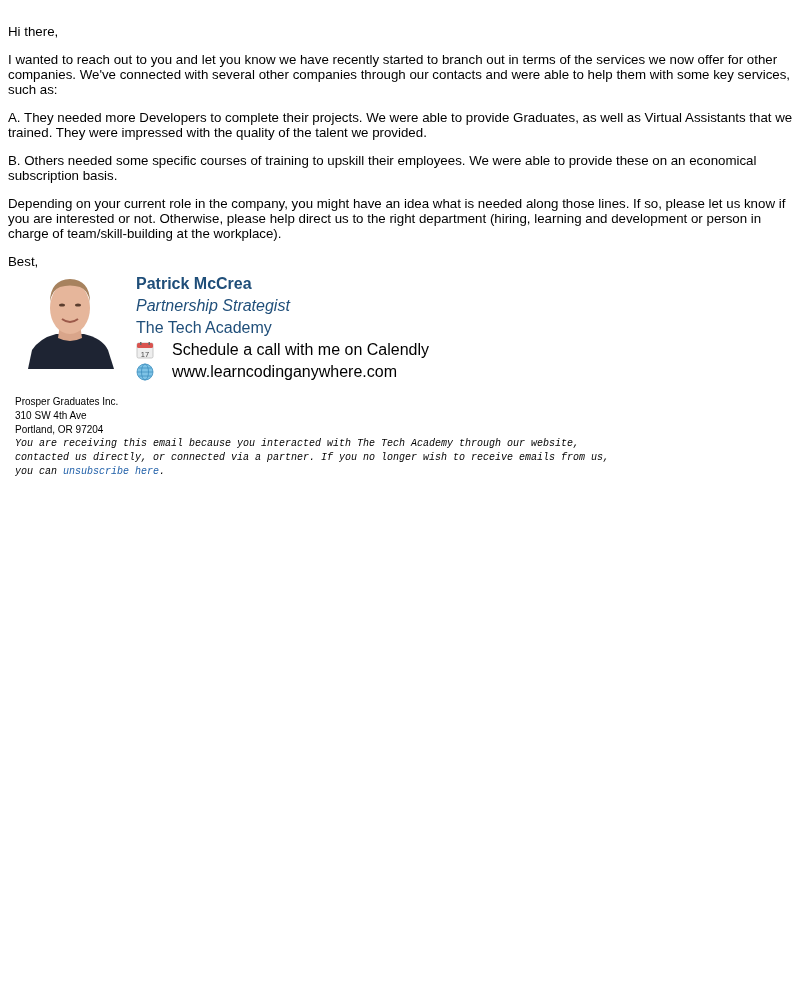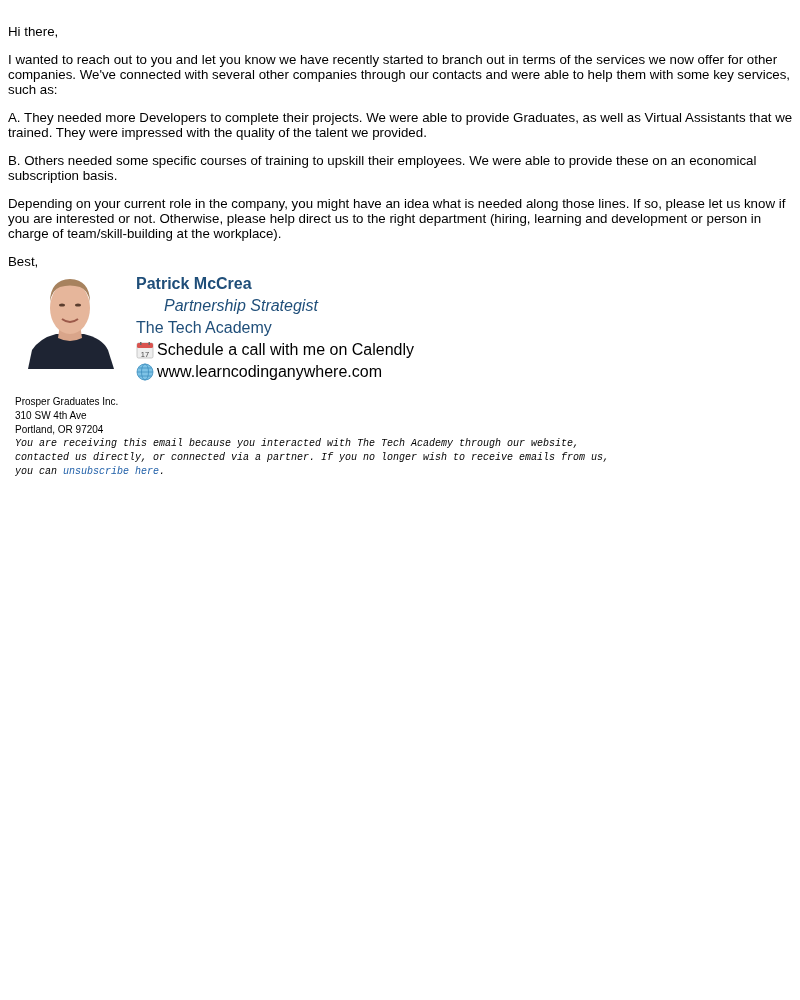--- a/index.html
+++ b/index.html
@@ -11,24 +11,24 @@
     .para { margin: 0 0 13px 0; line-height: 15px; }
     .sig {
       position: absolute; left: 8px; top: 265px; width: 600px; height: 125px;
     }
     .photo {
       position: absolute; left: 18px; top: 7px; width: 88px; height: 97px;
       overflow: hidden;
     }
     .sig-info { position: absolute; left: 128px; top: 8px; font-size: 16px; line-height: 22px; }
     .sig-name { font-weight: bold; color: #1f4e79; }
-    .sig-title { font-style: italic; color: #1f4e79; margin-left: 28px; }
+    .sig-title { font-style: italic; color: #1f4e79; }
     .sig-company { color: #1f4e79; }
     .sig-line { color: #000; display: flex; align-items: center; }
-    .ico { width: 14px; height: 18px; margin-right: 7px; display: inline-block; }
+    .ico { width: 14px; height: 18px; margin-right: 22px; display: inline-block; }
     .footer {
       position: absolute; left: 15px; top: 395px; width: 600px;
       font-size: 10px; line-height: 14px; color: #000;
     }
     .footer .legal { font-style: italic; font-family: Liberation Mono, monospace; }
     .footer a { color: #1f5fa8; text-decoration: none; }
   </style>
 </head>
 <body>
 

